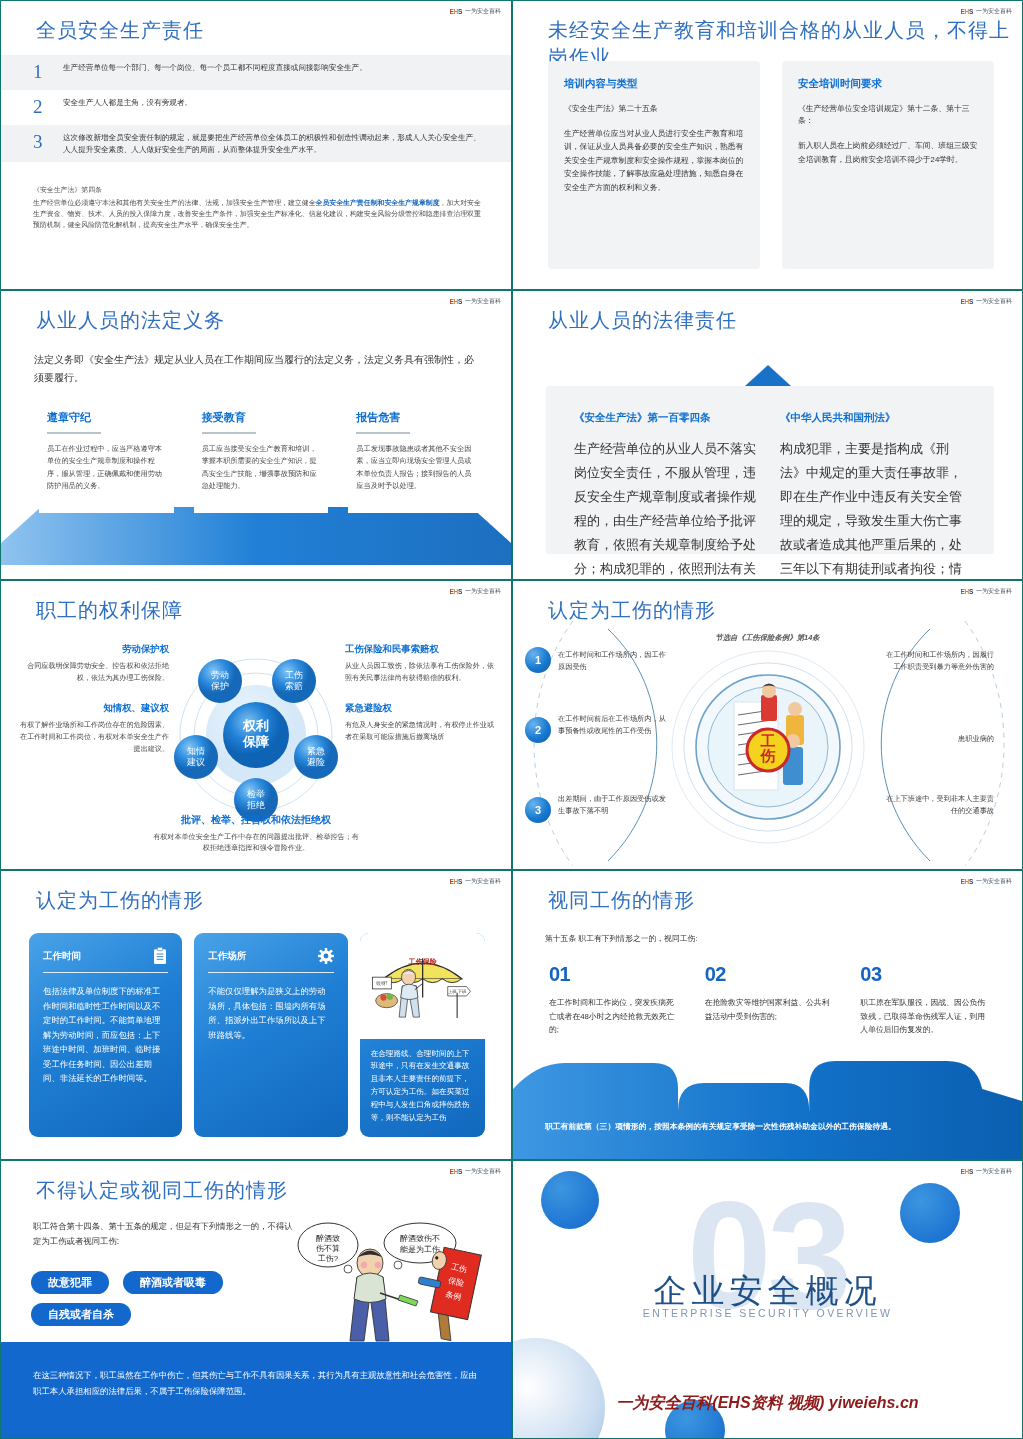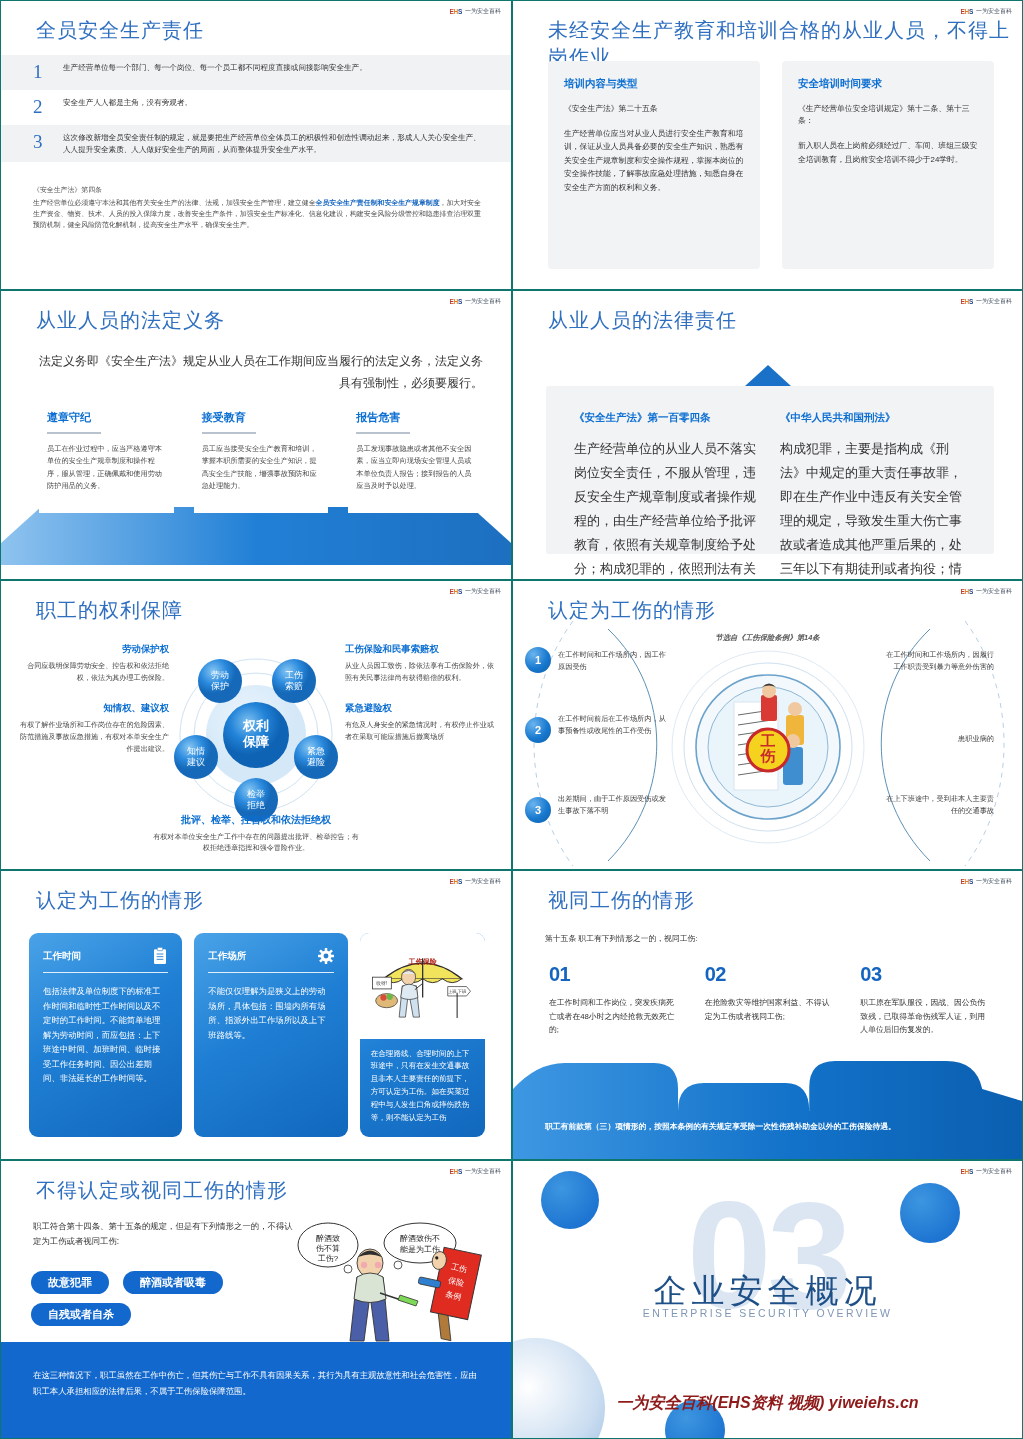--- a/index.html
+++ b/index.html
@@ -33,21 +33,21 @@
   .s1-foot .hd { color:#555; display:block; margin-bottom:2px; }
 
   
   .s2-cards { position:absolute; left:35px; right:28px; top:60px; bottom:20px; display:flex; gap:22px; }
   .s2-card { flex:1; background:#f2f3f5; border-radius:4px; padding:16px 16px; }
   .s2-card h3 { font-size:10.5px; color:#0d6fd1; margin-bottom:12px; font-weight:bold; }
   .s2-card .sub { font-size:7.8px; color:#333; line-height:1.55; }
   .s2-card .body { font-size:7.8px; color:#333; line-height:1.72; margin-top:12px; }
 
   
-  .s3-intro { position:absolute; left:33px; right:28px; top:60px; font-size:12px; color:#333; line-height:1.8;text-align:right; }
+  .s3-intro { position:absolute; left:33px; right:28px; top:60px; font-size:10px; color:#333; line-height:1.8; }
   .s3-arrow { position:absolute; left:0; right:0; bottom:14px; height:66px; }
   .s3-arrow svg { width:100%; height:100%; display:block; }
   .s3-cards { position:absolute; left:38px; right:28px; top:113px; display:flex; gap:20px; }
   .s3-card { flex:1; background:#fff; padding:6px 8px 20px 8px; }
   .s3-card h4 { font-size:11px; color:#0d6fd1; font-weight:bold; margin-bottom:7px; }
   .s3-card .rule { width:54px; height:1.5px; background:#b9c3ce; margin-bottom:9px; }
   .s3-card p { font-size:7.2px; color:#444; line-height:1.75; }
 
   
   .s4-tri { position:absolute; left:50%; top:74px; transform:translateX(-50%); width:0;height:0;
@@ -288,21 +288,21 @@
       </svg>
     </div>
 
     <div class="s5-left">
       <div class="s5-blk">
         <h4>劳动保护权</h4>
         <p>合同应载明保障劳动安全、控告权和依法拒绝权，依法为其办理工伤保险。</p>
       </div>
       <div class="s5-blk">
         <h4>知情权、建议权</h4>
-        <p>有权了解作业场所和工作岗位存在的危险因素、防范措施及事故应急措施，有权对本单安全生产作提出建议。</p>
+        <p>有权了解作业场所和工作岗位存在的危险因素、在工作时间和工作岗位，有权对本单安全生产作提出建议。</p>
       </div>
     </div>
     <div class="s5-right">
       <div class="s5-blk">
         <h4>工伤保险和民事索赔权</h4>
         <p>从业人员因工致伤，除依法享有工伤保险外，依照有关民事法律尚有获得赔偿的权利。</p>
       </div>
       <div class="s5-blk">
         <h4>紧急避险权</h4>
         <p>有危及人身安全的紧急情况时，有权停止作业或者在采取可能应措施后撤离场所</p>
@@ -466,21 +466,21 @@
       </svg>
     </div>
 
     <div class="s8-cards">
       <div class="s8-card">
         <div class="n">01</div>
         <p>在工作时间和工作岗位，突发疾病死亡或者在48小时之内经抢救无效死亡的;</p>
       </div>
       <div class="s8-card">
         <div class="n">02</div>
-        <p>在抢险救灾等维护国家利益、不得认定为工伤或者视同工伤;</p>
+        <p>在抢险救灾等维护国家利益、公共利益活动中受到伤害的;</p>
       </div>
       <div class="s8-card">
         <div class="n">03</div>
         <p>职工原在军队服役，因战、因公负伤致残，已取得革命伤残军人证，到用人单位后旧伤复发的。</p>
       </div>
     </div>
     <div class="s8-note">职工有前款第（三）项情形的，按照本条例的有关规定享受除一次性伤残补助金以外的工伤保险待遇。</div>
   </div>
 
   <div class="slide">

